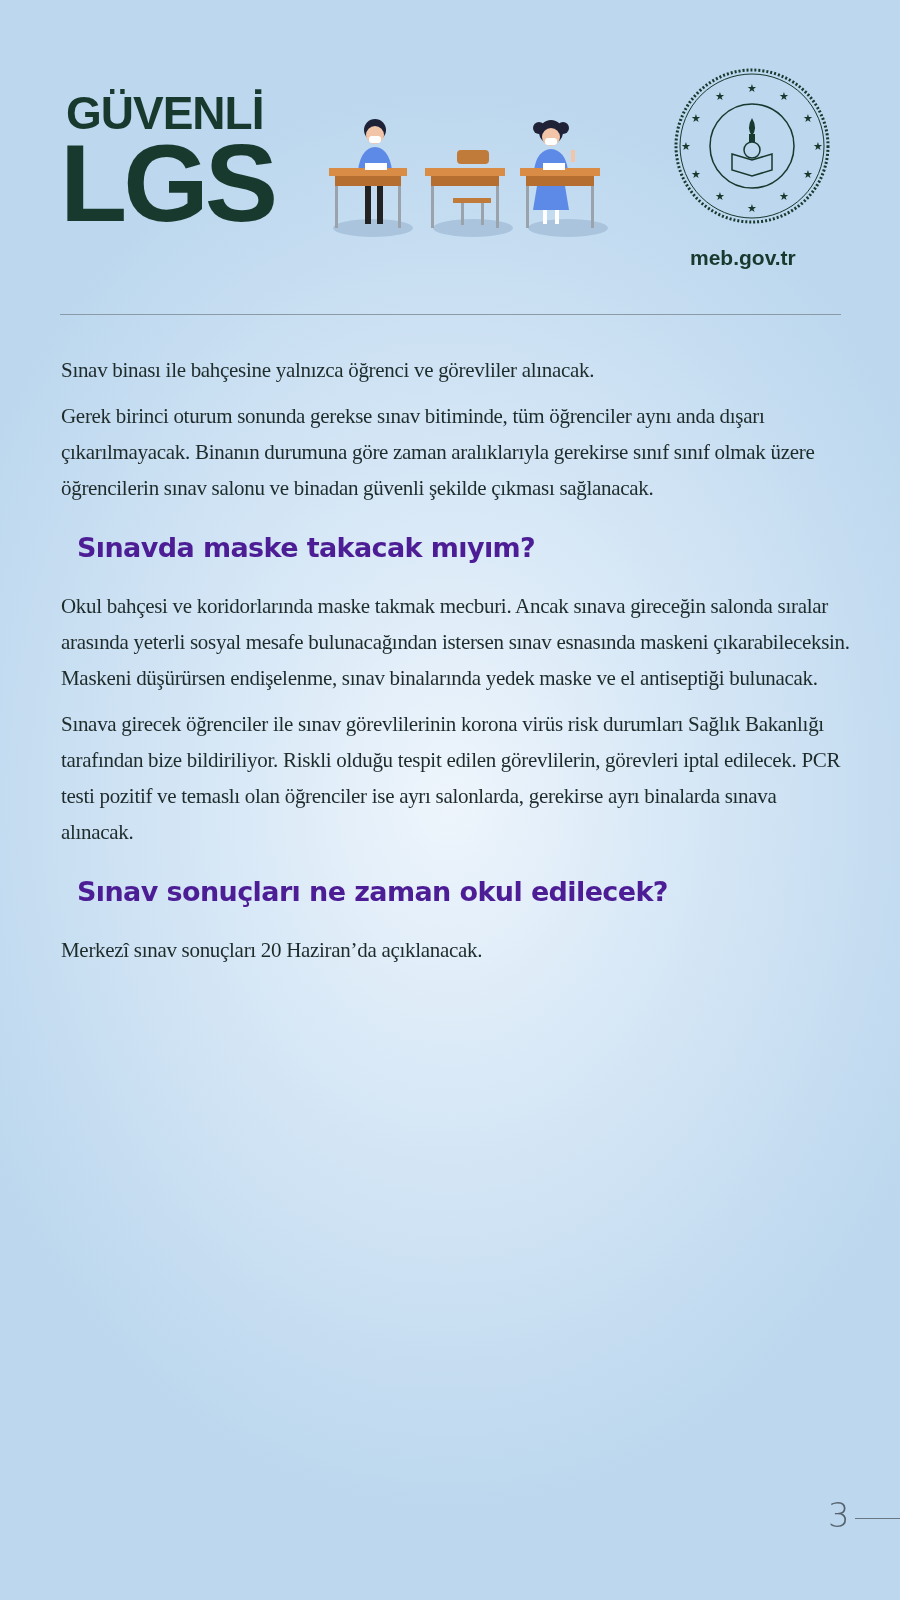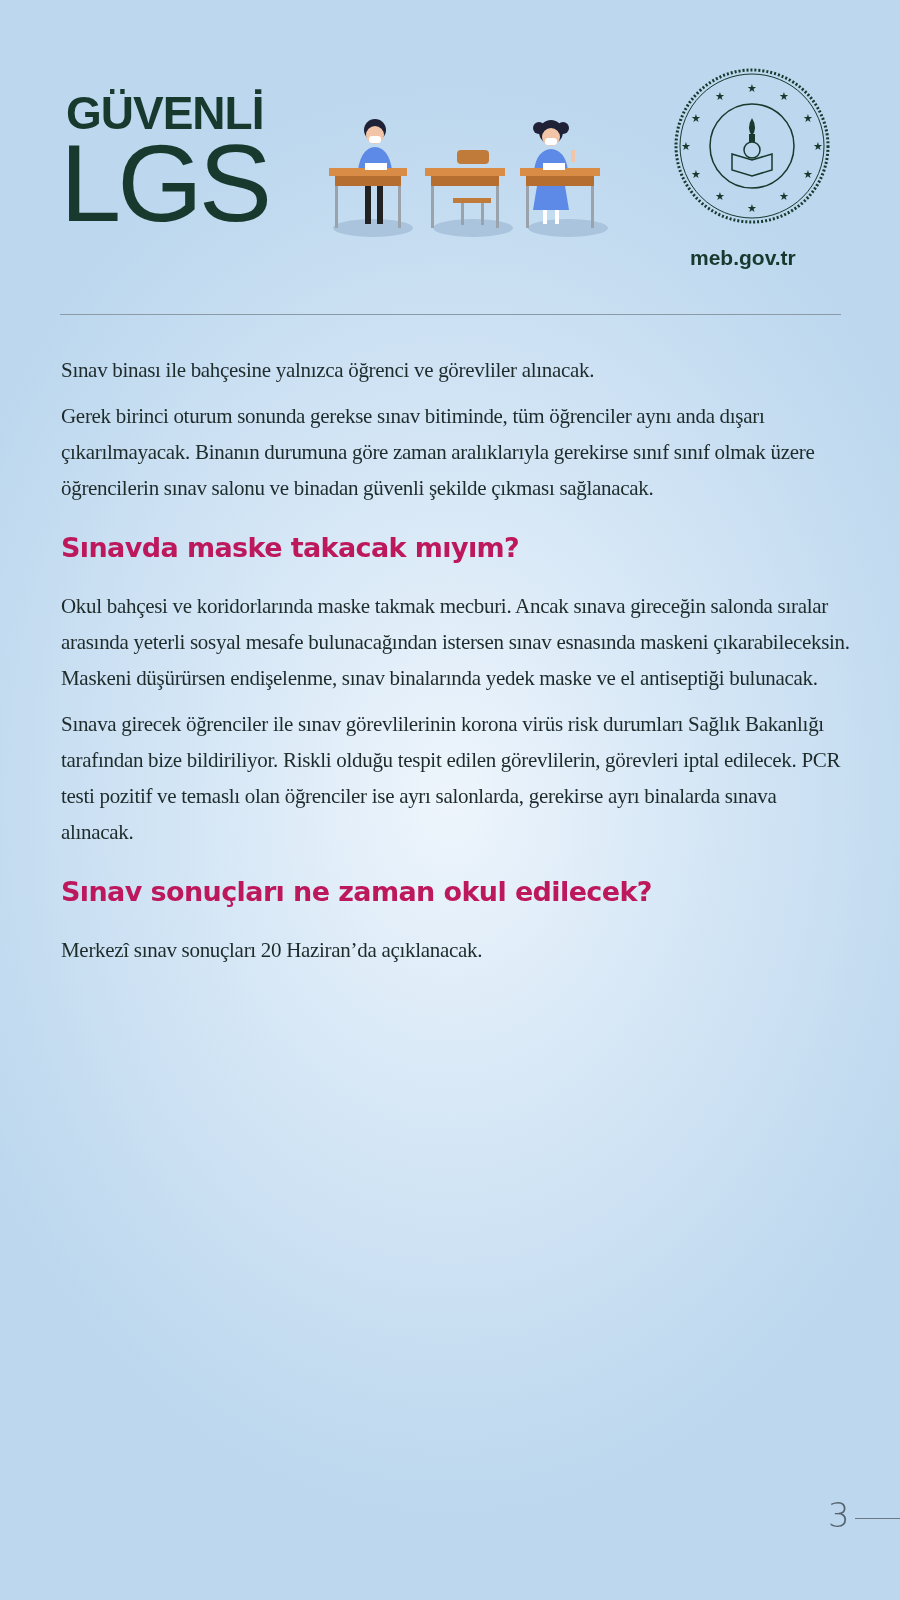--- a/index.html
+++ b/index.html
@@ -11,40 +11,40 @@
     position: relative;
   }
   .header { position: absolute; left: 0; top: 0; width: 800px; height: 300px; }
   .title-small {
     position: absolute; left: 66px; top: 86px;
     font-family: "Liberation Sans", sans-serif; font-weight: 700;
     font-size: 46px; letter-spacing: -1px; color: #17392e;
   }
   .title-big {
     position: absolute; left: 60px; top: 128px;
-    font-family: "Liberation Sans", sans-serif; font-weight: 400;
+    font-family: "Liberation Sans", sans-serif; font-weight: 700;
     font-size: 110px; letter-spacing: -4px; line-height: 110px; color: #17392e;
   }
   .illustration { position: absolute; left: 325px; top: 110px; width: 300px; height: 130px; }
   .seal { position: absolute; left: 672px; top: 66px; width: 160px; height: 160px; }
   .site {
     position: absolute; left: 690px; top: 246px;
     font-family: "Liberation Sans", sans-serif; font-weight: 700;
     font-size: 21px; color: #17392e;
   }
   .divider { position: absolute; left: 60px; top: 314px; width: 781px; height: 1px; background: #8a9aa6; }
   .content { position: absolute; left: 61px; top: 352px; width: 790px; }
   .para {
     font-size: 21px; line-height: 36px; margin: 0 0 10px 0; color: #1e2b2b;
     font-family: Liberation Serif, serif; letter-spacing: -0.3px;
   }
   .q {
     font-family: "DejaVu Sans", sans-serif; font-weight: 700;
-    font-size: 27px; line-height: 40px; color: #be185d; letter-spacing: -0.6px;
-    margin: 22px 0 20px 0;
+    font-size: 27px; line-height: 40px; color: #4c1d95; letter-spacing: -0.6px;
+    margin: 22px 0 20px 16px;
   }
   .page-num {
     position: absolute; left: 828px; top: 1495px;
     font-family: "DejaVu Sans", sans-serif; font-size: 34px; font-weight: 300;
     color: #55636e;
   }
   .page-line { position: absolute; left: 855px; top: 1518px; width: 45px; height: 1px; background: #6a7884; }
 </style>
 </head>
 <body>

